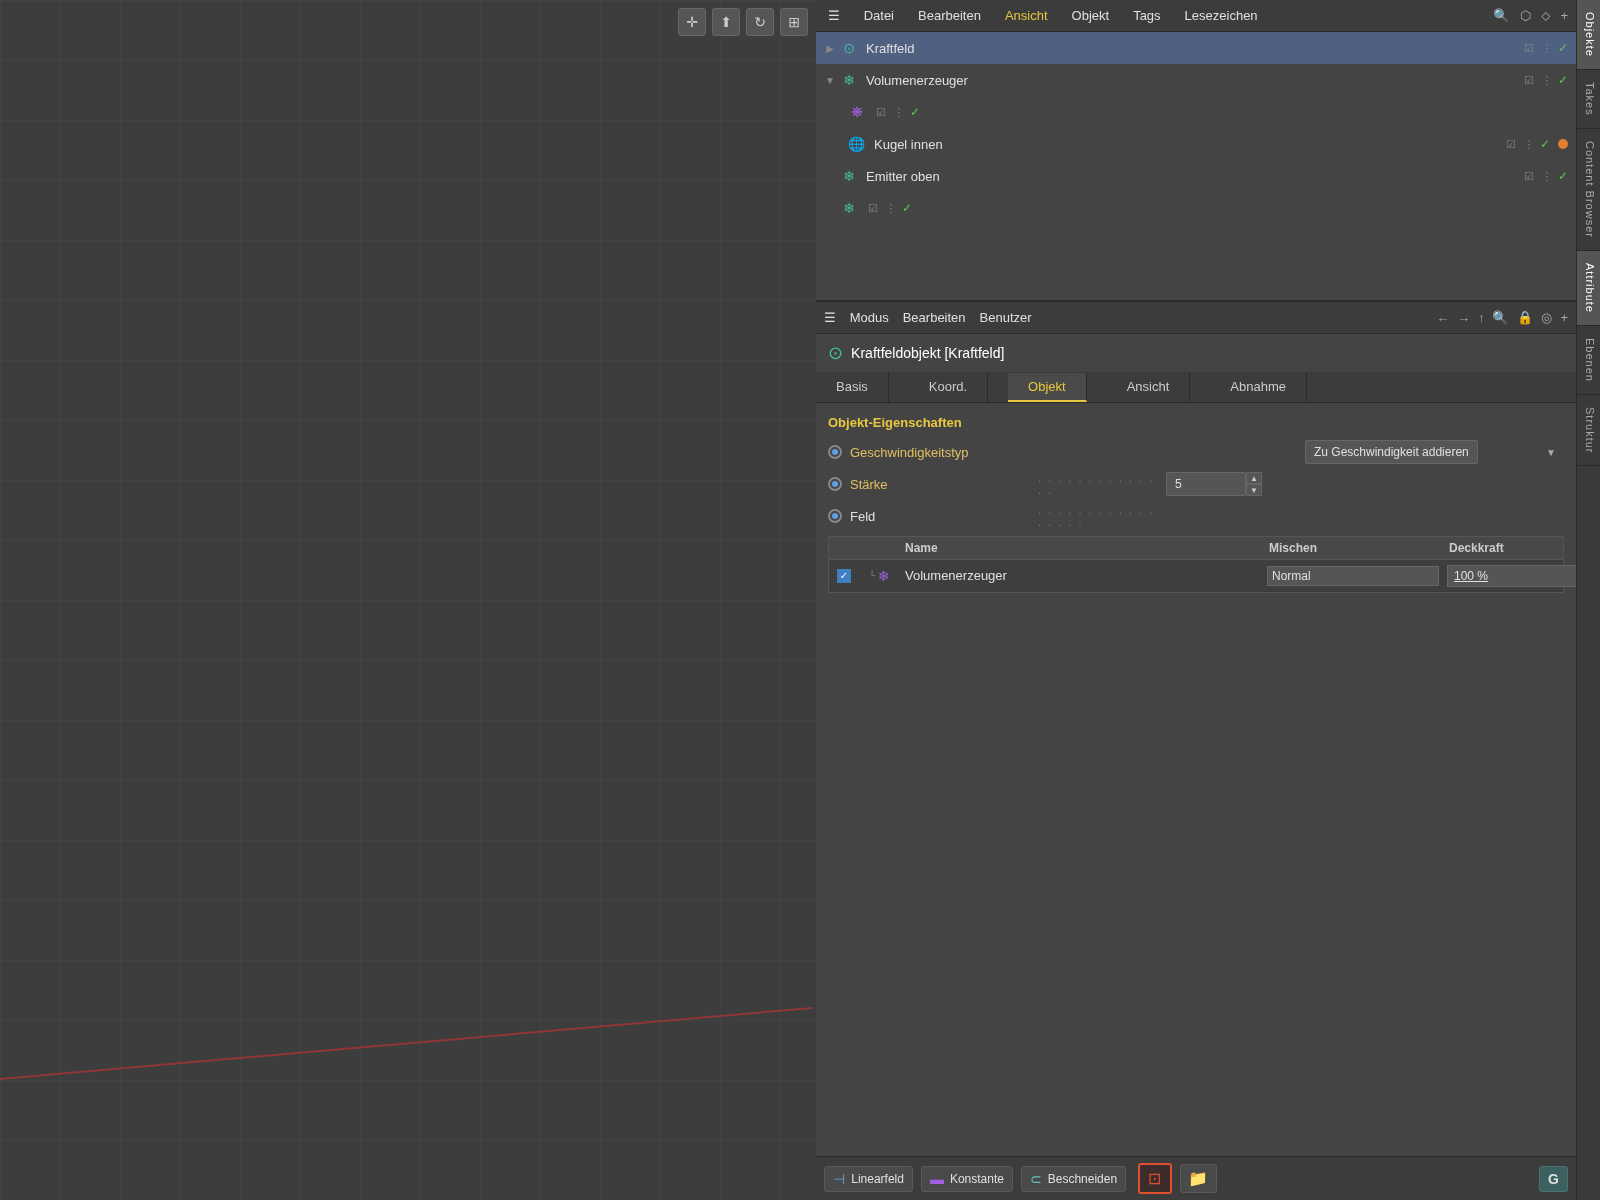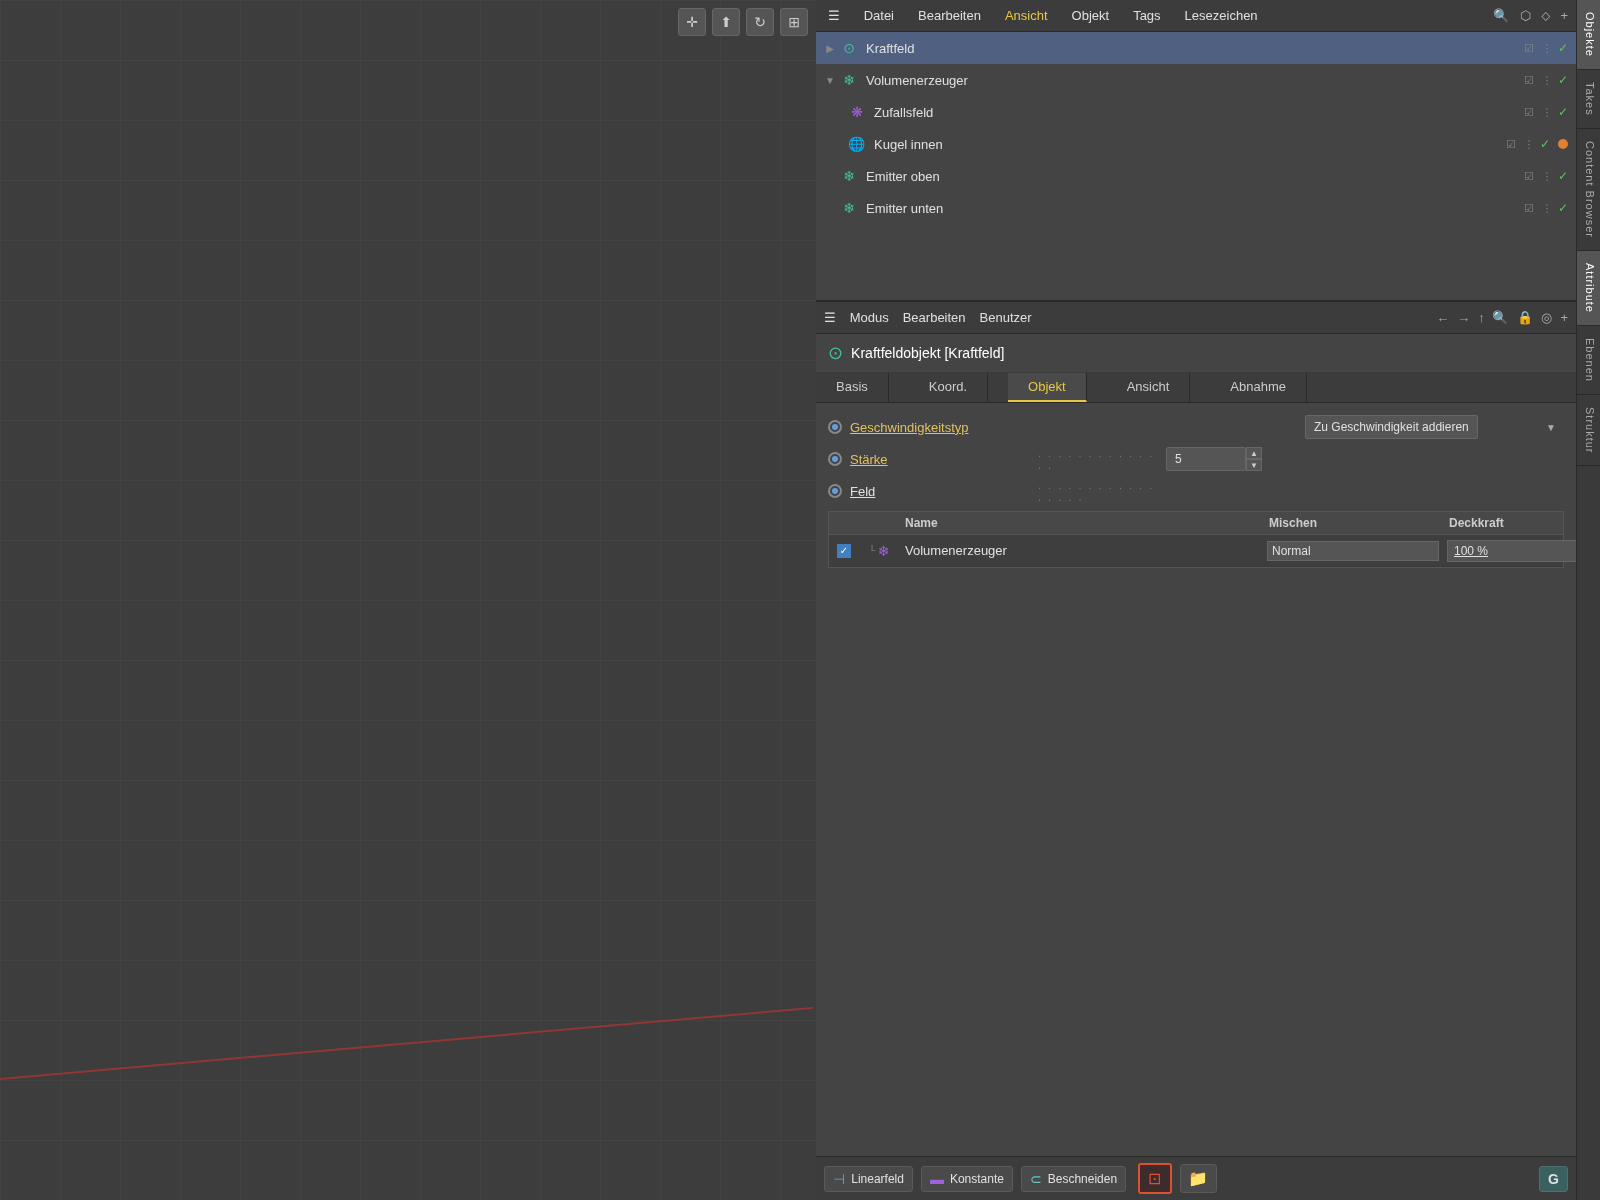--- a/index.html
+++ b/index.html
@@ -221,21 +221,20 @@
       content: '';
       width: 6px;
       height: 6px;
       background: #60a0e0;
       border-radius: 50%;
     }
     .prop-label {
       color: #e0c060;
       font-size: 13px;
       min-width: 180px;
-      text-decoration: underline;
     }
     .prop-dots {
       color: #777;
       font-size: 11px;
       flex: 1;
       letter-spacing: 2px;
       overflow: hidden;
       max-width: 120px;
     }
     .prop-select {
@@ -543,21 +542,20 @@
       <div class="obj-controls">
         <span class="obj-ctrl-icon">☑</span>
         <span class="obj-ctrl-icon">⋮</span>
         <span class="obj-ctrl-check">✓</span>
       </div>
     </div>
 
     <div class="object-item">
       <span class="indent" style="width:20px;"></span>
       <span class="obj-icon icon-purple">❋</span>
-      <span class="obj-name">Zufallsfeld</span>
       <div class="obj-controls">
         <span class="obj-ctrl-icon">☑</span>
         <span class="obj-ctrl-icon">⋮</span>
         <span class="obj-ctrl-check">✓</span>
       </div>
     </div>
 
     <div class="object-item">
       <span class="indent" style="width:20px;"></span>
       <span class="obj-icon icon-blue">🌐</span>
@@ -577,21 +575,20 @@
       <div class="obj-controls">
         <span class="obj-ctrl-icon">☑</span>
         <span class="obj-ctrl-icon">⋮</span>
         <span class="obj-ctrl-check">✓</span>
       </div>
     </div>
 
     <div class="object-item">
       <span class="expand-arrow"></span>
       <span class="obj-icon icon-teal">❄</span>
-      <span class="obj-name">Emitter unten</span>
       <div class="obj-controls">
         <span class="obj-ctrl-icon">☑</span>
         <span class="obj-ctrl-icon">⋮</span>
         <span class="obj-ctrl-check">✓</span>
       </div>
     </div>
 
   </div>
 
   <div class="attr-panel">
@@ -620,20 +617,21 @@
     <div class="tabs-bar">
       <div class="tab">Basis</div>
       <div class="tab">Koord.</div>
       <div class="tab active" style="color:#e8c840;border-bottom:2px solid #e8c840;background:#4a4a4a;">Objekt</div>
       <div class="tab">Ansicht</div>
       <div class="tab">Abnahme</div>
     </div>
 
     <div class="properties-area">
 
+      <div class="section-title">Objekt-Eigenschaften</div>
 
       <div class="prop-row">
         <div class="prop-radio active"></div>
         <span class="prop-label">Geschwindigkeitstyp</span>
         <span style="flex:1;"></span>
         <div class="prop-select-wrapper" style="max-width:420px;text-decoration:underline;">
           <select class="prop-select">
             <option>Zu Geschwindigkeit addieren</option>
             <option>Geschwindigkeit setzen</option>
             <option>Kraft addieren</option>

